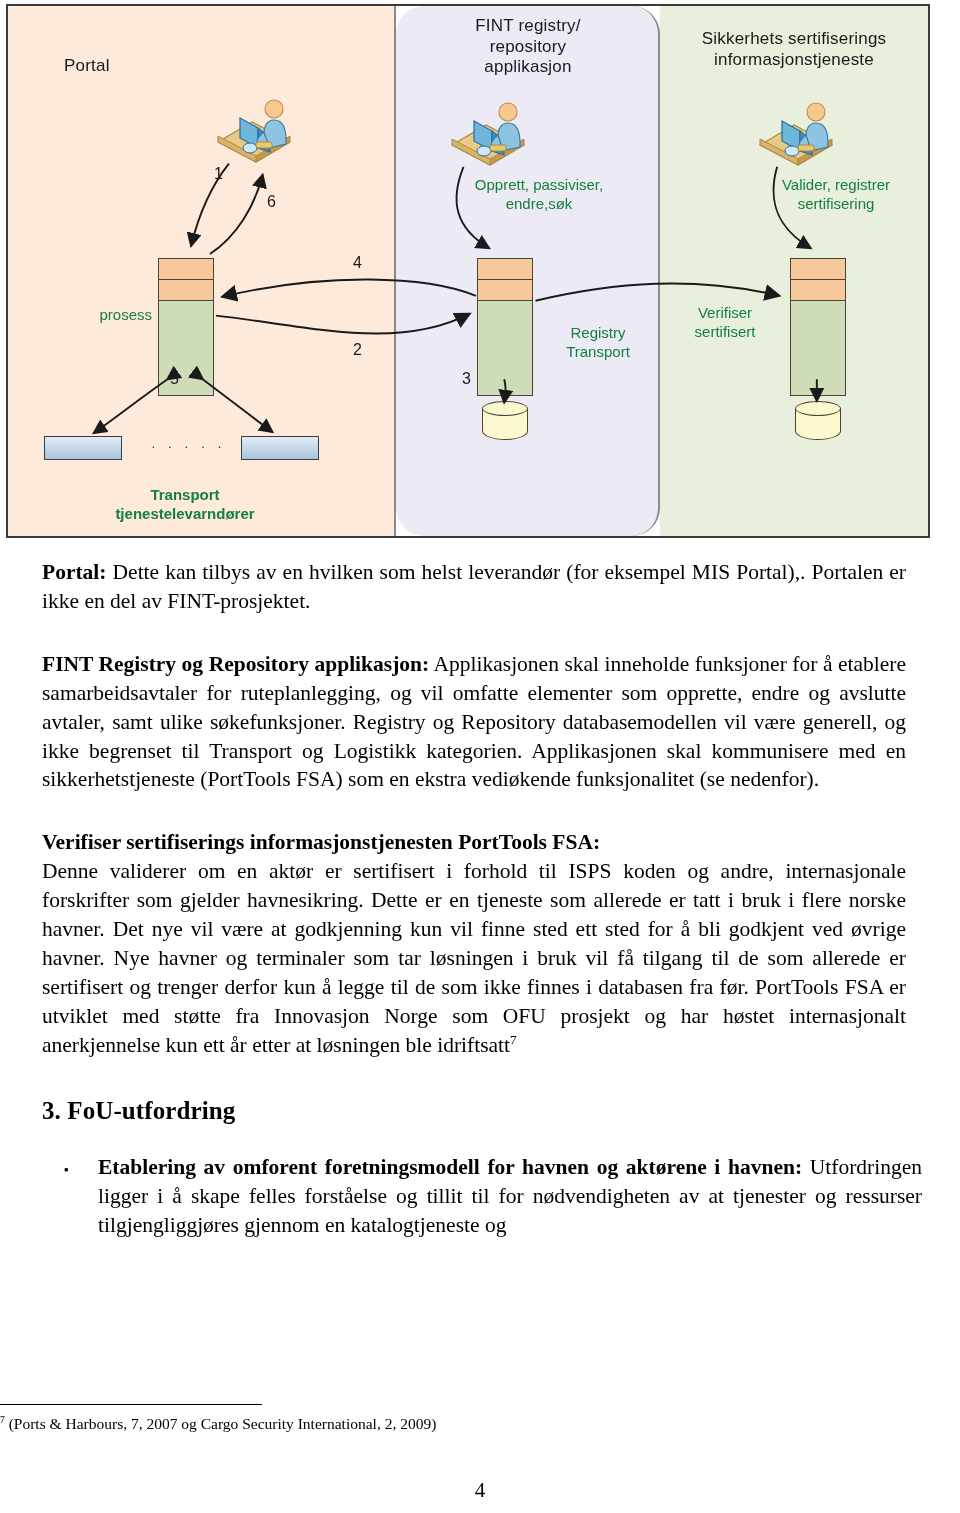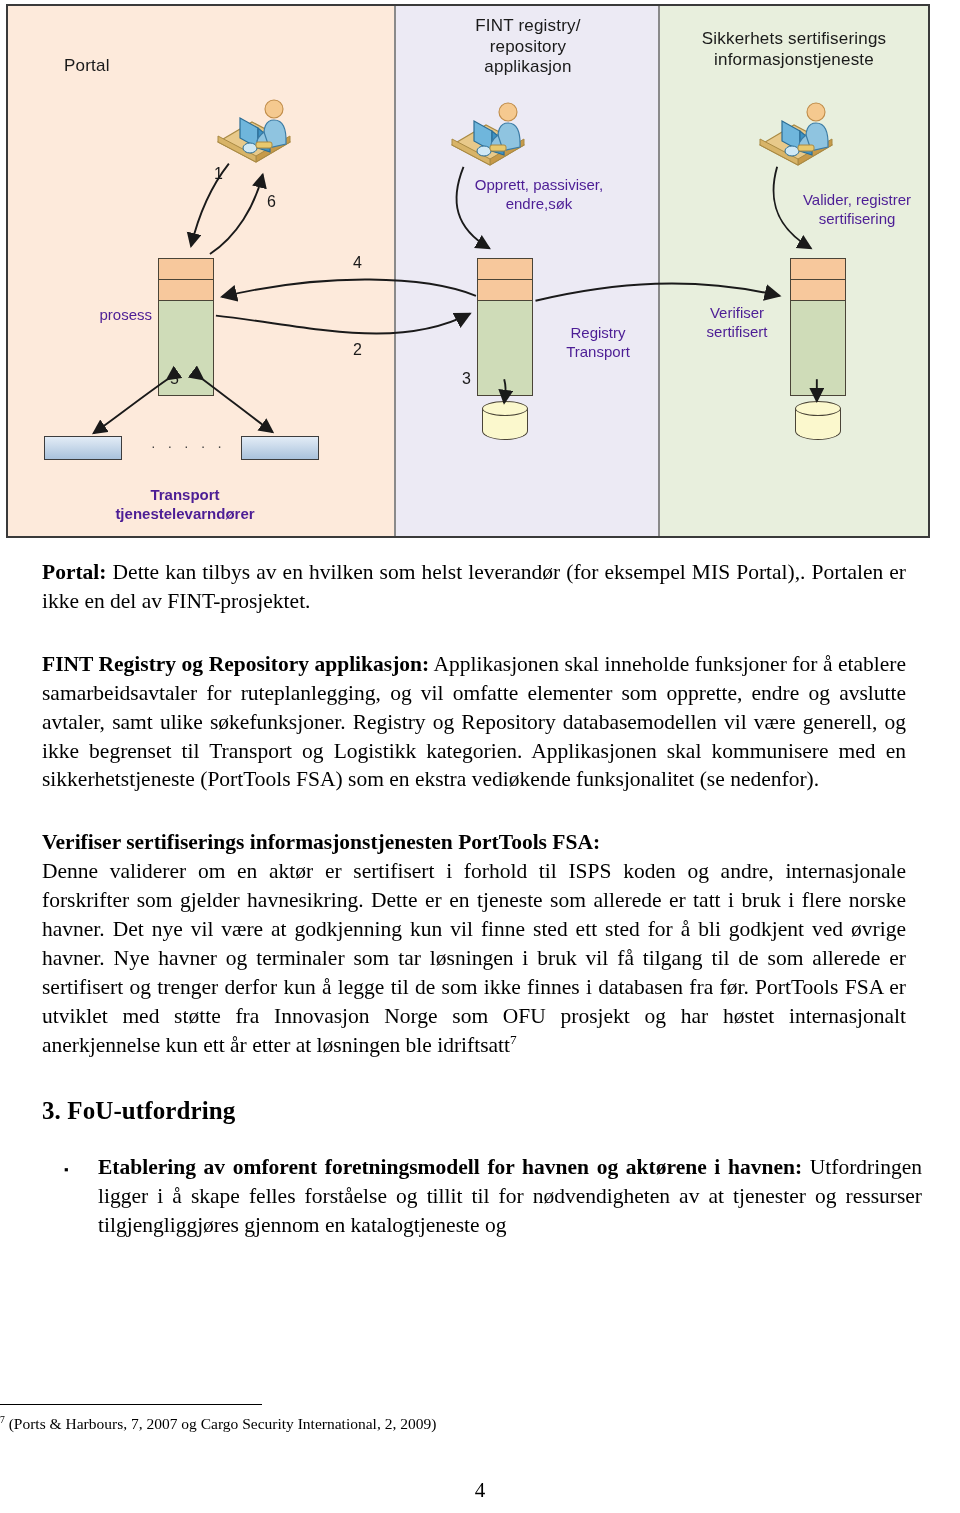--- a/index.html
+++ b/index.html
@@ -21,42 +21,42 @@
     top: 4px;
     width: 924px;
     height: 534px;
     border: 2px solid #3a3a3a;
     background: #ffffff;
     overflow: hidden;
   }
   .panes { position: absolute; inset: 0; display: flex; }
   .pane { position: relative; height: 100%; }
   .pane-portal { width: 388px; background: #fdeadb; border-right: 2px solid #8a8a8a; }
-  .pane-fint   { width: 264px; background: #eceaf4; border-right: 2px solid #8a8a8a; }
+  .pane-fint   { width: 264px; background: #eceaf4; border-right: 2px solid #8a8a8a; border-radius: 28px; }
   .pane-sec    { flex: 1;      background: #e8efdd; }
 
   .pane-title {
     position: absolute;
     font-family: "Liberation Sans", "DejaVu Sans", sans-serif;
     font-size: 17px;
     color: #1a1a1a;
     text-align: center;
     line-height: 1.22;
     letter-spacing: .2px;
     white-space: pre-line;
   }
   .t-portal { left: 56px;  top: 50px;  text-align: center; }
   .t-fint   { left: 26px;  top: 10px;  width: 212px; }
   .t-sec    { left: 8px;   top: 23px;  width: 252px; }
 
   .small-lbl {
     position: absolute;
     font-family: "Liberation Sans", "DejaVu Sans", sans-serif;
     font-size: 15px;
-    color: #4c1d95;
+    color: #15803d;
     line-height: 1.25;
     white-space: pre-line;
     text-align: center;
   }
   .num-lbl {
     position: absolute;
     font-family: "Liberation Sans", "DejaVu Sans", sans-serif;
     font-size: 16px;
     color: #1a1a1a;
   }
@@ -287,30 +287,30 @@
           <polygon points="28,20 46,30 46,50 28,40" fill="#6fb6dc" stroke="#2b6d95" stroke-width="1.2"></polygon>
           <polygon points="46,50 46,30 58,40 58,54" fill="#3f93c4" stroke="#2b6d95" stroke-width="1.2"></polygon>
           <ellipse cx="38" cy="50" rx="7" ry="5" fill="#cfe8f5" stroke="#2b6d95" stroke-width="1"></ellipse>
           <circle cx="62" cy="11" r="9" fill="#f5c98f" stroke="#c08c48" stroke-width="1.1"></circle>
           <path d="M52 44 Q50 22 62 22 Q75 22 74 46 L56 50 Z" fill="#8fc4e0" stroke="#3b7ba4" stroke-width="1.2"></path>
           <path d="M52 34 Q42 42 46 48 L56 46 Z" fill="#8fc4e0" stroke="#3b7ba4" stroke-width="1.2"></path>
           <rect x="44" y="44" width="16" height="6" rx="2" fill="#e8c96e" stroke="#a98a44" stroke-width="1"></rect>
         </svg>
       </div>
 
-      <div class="small-lbl" style="left:105px; top:170px; width:184px;margin-top:15px;">Valider, registrer
+      <div class="small-lbl" style="left:84px; top:170px; width:184px;">Valider, registrer
 sertifisering</div>
 
       <div class="stack" style="left:130px; top:252px;">
         <div class="seg"></div>
         <div class="seg"></div>
         <div class="body"></div>
       </div>
 
-      <div class="small-lbl" style="left:32px; top:298px; width:90px; text-align:center;">Verifiser
+      <div class="small-lbl" style="left:20px; top:298px; width:90px; text-align:center;">Verifiser
 sertifisert</div>
 
       <div class="cyl" style="left:135px; top:394px;">
         <div class="barrel"></div>
         <div class="top"></div>
       </div>
 
       <svg class="arrows" viewBox="0 0 270 530">
         <defs>
           <marker id="ah4" markerWidth="9" markerHeight="9" refX="7" refY="4" orient="auto">

